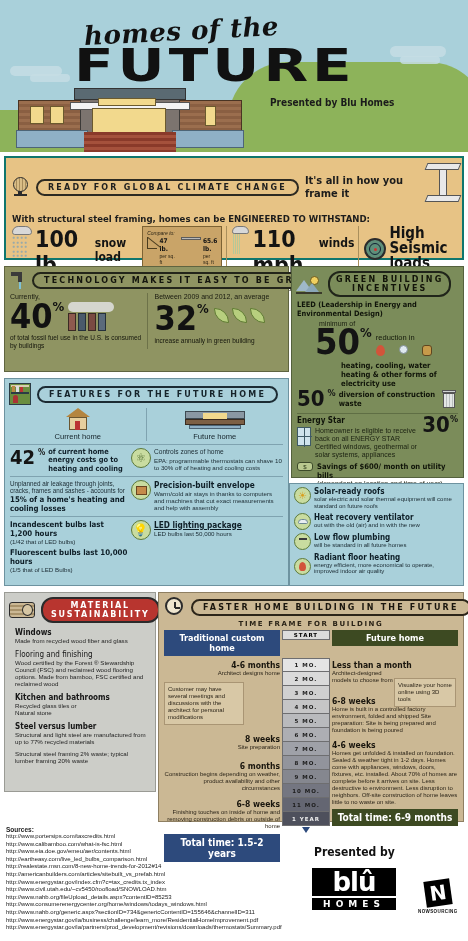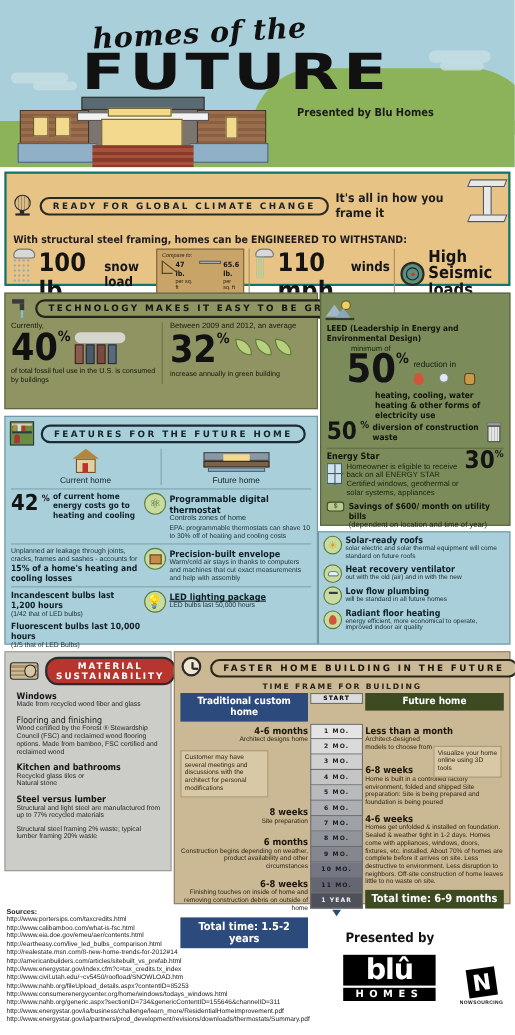--- a/index.html
+++ b/index.html
@@ -333,20 +333,24 @@
   </div>
 
   <div class="panel sec-incent">
     <div class="hdr-row" style="padding:4px 5px 0 4px;">
       <div style="width:26px;height:20px;position:relative;flex:0 0 26px;">
         <div style="position:absolute;left:14px;top:2px;width:9px;height:9px;background:#f0d060;border-radius:50%;border:1px solid #6a5a20;"></div>
         <div style="position:absolute;left:0;top:6px;width:0;height:0;border-left:8px solid transparent;border-right:8px solid transparent;border-bottom:11px solid #9fb9c9;"></div>
         <div style="position:absolute;left:9px;top:9px;width:0;height:0;border-left:7px solid transparent;border-right:7px solid transparent;border-bottom:9px solid #8aa7b8;"></div>
         <div style="position:absolute;left:0;top:18px;width:26px;height:2px;background:#3a3a2a;"></div>
       </div>
+      <div class="pill" style="text-align:center;line-height:9px;padding:2px 6px;">
+        <span>GREEN BUILDING</span><br>
+        <span>INCENTIVES</span>
+      </div>
     </div>
 
     <div style="padding:3px 5px 0 5px;">
       <div style="font-size:7.4px;font-weight:bold;color:#10140a;font-family:'DejaVu Sans Condensed','Liberation Sans',sans-serif;">LEED (Leadership in Energy and Environmental Design)</div>
       <div style="font-size:7px;color:#1a1f10;margin-top:2px;margin-left:22px;">minimum of</div>
       <div style="display:flex;align-items:flex-start;margin-top:-2px;">
         <span class="bignum" style="font-size:36px;line-height:34px;margin-left:18px;">50</span>
         <span class="bignum" style="font-size:13px;">%</span>
         <div style="margin-left:4px;">
           <div style="font-size:7.5px;color:#151a0c;margin-top:8px;">reduction in</div>
@@ -433,21 +437,20 @@
     </div>
 
     <div style="display:flex;border-top:1px solid #7fa3b0;margin:3px 5px 0 5px;padding-top:3px;">
       <div style="width:118px;display:flex;gap:3px;align-items:flex-start;">
         <span class="bignum" style="font-size:20px;line-height:18px;">42</span>
         <span class="bignum" style="font-size:8px;">%</span>
         <span style="font-size:7.4px;line-height:8.4px;font-weight:bold;color:#10202a;font-family:'DejaVu Sans Condensed','Liberation Sans',sans-serif;">of current home energy costs go to heating and cooling</span>
       </div>
       <div class="icoC" style="width:20px;height:20px;background:#c9dca0;border:1.6px solid #5c7a3c;flex:0 0 20px;margin:0 3px;font-size:12px;color:#4d6a2e;">⚛</div>
       <div style="flex:1;">
-        <div style="font-size:8.2px;font-weight:bold;color:#0e1e27;font-family:'DejaVu Sans Condensed','Liberation Sans',sans-serif;">Programmable digital thermostat</div>
         <div style="font-size:6.6px;color:#1b2b33;">Controls zones of home</div>
         <div style="font-size:6.2px;line-height:7px;color:#1b2b33;margin-top:2px;">EPA: programmable thermostats can shave 10 to 30% off of heating and cooling costs</div>
       </div>
     </div>
 
     <div style="display:flex;border-top:1px solid #7fa3b0;margin:3px 5px 0 5px;padding-top:3px;">
       <div style="width:118px;">
         <div style="font-size:6.3px;line-height:7.2px;color:#1b2b33;">Unplanned air leakage through joints, cracks, frames and sashes - accounts for</div>
         <div style="font-size:7.8px;line-height:9px;font-weight:bold;color:#0e1e27;font-family:'DejaVu Sans Condensed','Liberation Sans',sans-serif;">15% of a home's heating and cooling losses</div>
       </div>
@@ -495,21 +498,21 @@
       </div>
       <div style="display:flex;gap:3px;align-items:flex-start;margin-bottom:3px;">
         <div class="icoC" style="width:17px;height:17px;background:#c9dca0;border:1.5px solid #5c7a3c;flex:0 0 17px;">
           <span style="display:block;width:8px;height:2px;background:#3a3a3a;position:relative;top:-2px;"></span>
         </div>
         <div>
           <div style="font-size:8px;font-weight:bold;color:#0e1e27;font-family:'DejaVu Sans Condensed','Liberation Sans',sans-serif;">Low flow plumbing</div>
           <div style="font-size:6px;line-height:6.8px;color:#1b2b33;">will be standard in all future homes</div>
         </div>
       </div>
-      <div style="display:flex;gap:3px;align-items:center;">
+      <div style="display:flex;gap:3px;align-items:flex-end;">
         <div class="icoC" style="width:17px;height:17px;background:#c9dca0;border:1.5px solid #5c7a3c;flex:0 0 17px;">
           <span style="display:block;width:7px;height:9px;background:#d2543a;border-radius:50% 50% 50% 50%/60% 60% 40% 40%;"></span>
         </div>
         <div>
           <div style="font-size:8px;font-weight:bold;color:#0e1e27;font-family:'DejaVu Sans Condensed','Liberation Sans',sans-serif;">Radiant floor heating</div>
           <div style="font-size:6px;line-height:6.8px;color:#1b2b33;">energy efficient, more economical to operate, improved indoor air quality</div>
         </div>
       </div>
     </div>
   </div>

